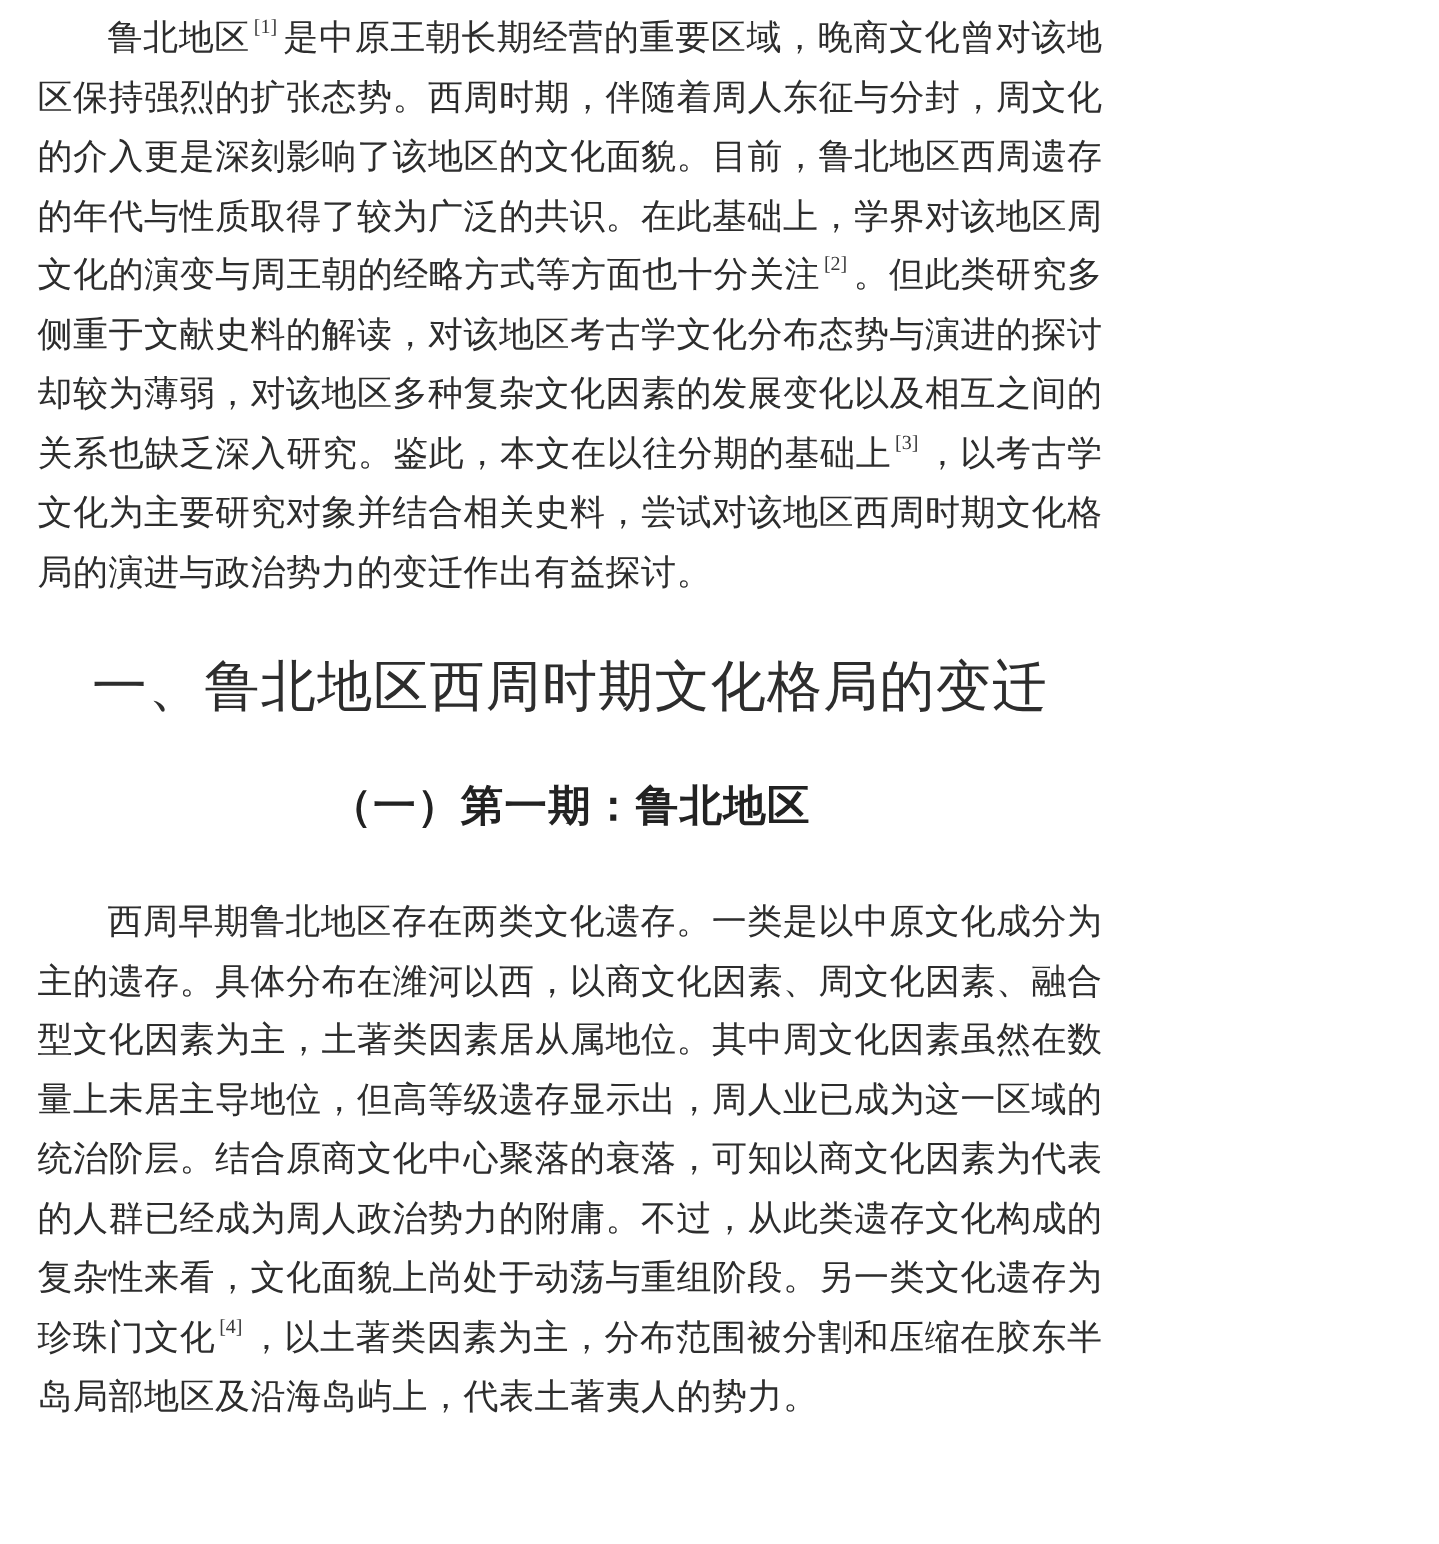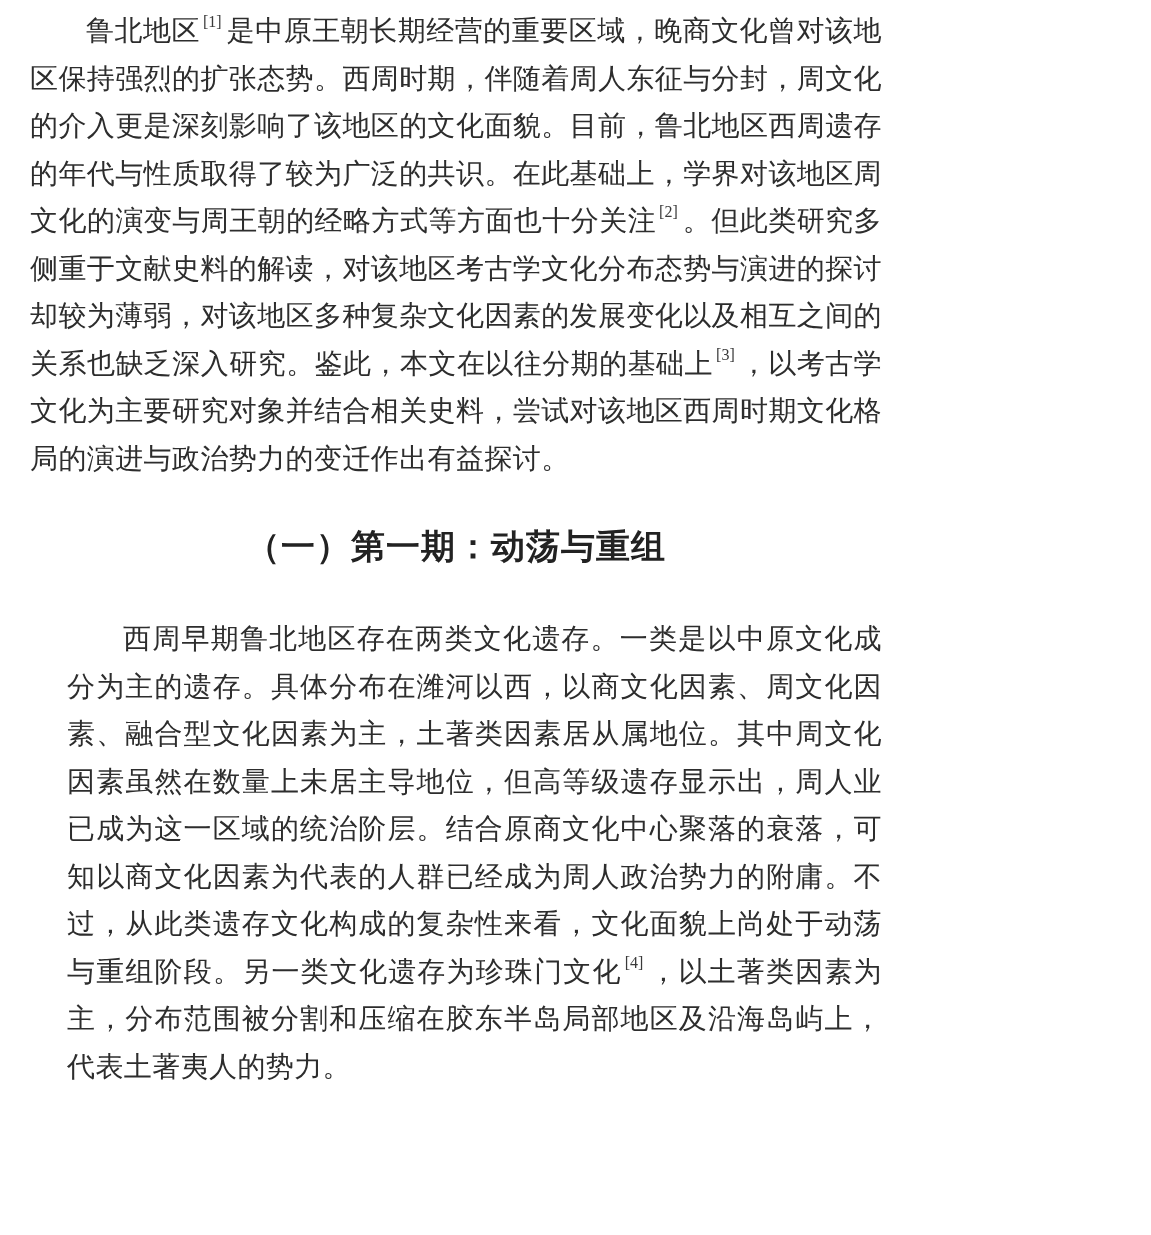--- a/index.html
+++ b/index.html
@@ -57,29 +57,29 @@
     font-family: "Liberation Sans", sans-serif;
     font-size: 34px;
     font-weight: 700;
     line-height: 50px;
     letter-spacing: 1px;
     text-align: center;
     color: #222222;
   }
   .para-group-2 {
     margin-top: 44px;
-    margin-left: 37px;
   }
 </style>
 </head>
 <body>
 
 <div class="page">
 
   <p class="body-para"><span class="run">鲁北地区</span><sup class="ref">[1]</sup><span class="run">是中原王朝长期经营的重要区域，晚商文化曾对该地区保持强烈的扩张态势。西周时期，伴随着周人东征与分封，周文化的介入更是深刻影响了该地区的文化面貌。目前，鲁北地区西周遗存的年代与性质取得了较为广泛的共识。在此基础上，学界对该地区周文化的演变与周王朝的经略方式等方面也十分关注</span><sup class="ref">[2]</sup><span class="run">。但此类研究多侧重于文献史料的解读，对该地区考古学文化分布态势与演进的探讨却较为薄弱，对该地区多种复杂文化因素的发展变化以及相互之间的关系也缺乏深入研究。鉴此，本文在以往分期的基础上</span><sup class="ref">[3]</sup><span class="run">，以考古学文化为主要研究对象并结合相关史料，尝试对该地区西周时期文化格局的演进与政治势力的变迁作出有益探讨。</span></p>
 
+  <h1 class="section-heading">一、鲁北地区西周时期文化格局的变迁</h1>
 
-  <h2 class="subsection-heading">（一）第一期：动荡与重组</h2>
+  <h2 class="subsection-heading">（一）第一期：鲁北地区</h2>
 
   <p class="body-para para-group-2"><span class="run">西周早期鲁北地区存在两类文化遗存。一类是以中原文化成分为主的遗存。具体分布在潍河以西，以商文化因素、周文化因素、融合型文化因素为主，土著类因素居从属地位。其中周文化因素虽然在数量上未居主导地位，但高等级遗存显示出，周人业已成为这一区域的统治阶层。结合原商文化中心聚落的衰落，可知以商文化因素为代表的人群已经成为周人政治势力的附庸。不过，从此类遗存文化构成的复杂性来看，文化面貌上尚处于动荡与重组阶段。另一类文化遗存为珍珠门文化</span><sup class="ref">[4]</sup><span class="run">，以土著类因素为主，分布范围被分割和压缩在胶东半岛局部地区及沿海岛屿上，代表土著夷人的势力。</span></p>
 
 
 </div>
 
 </body></html>

